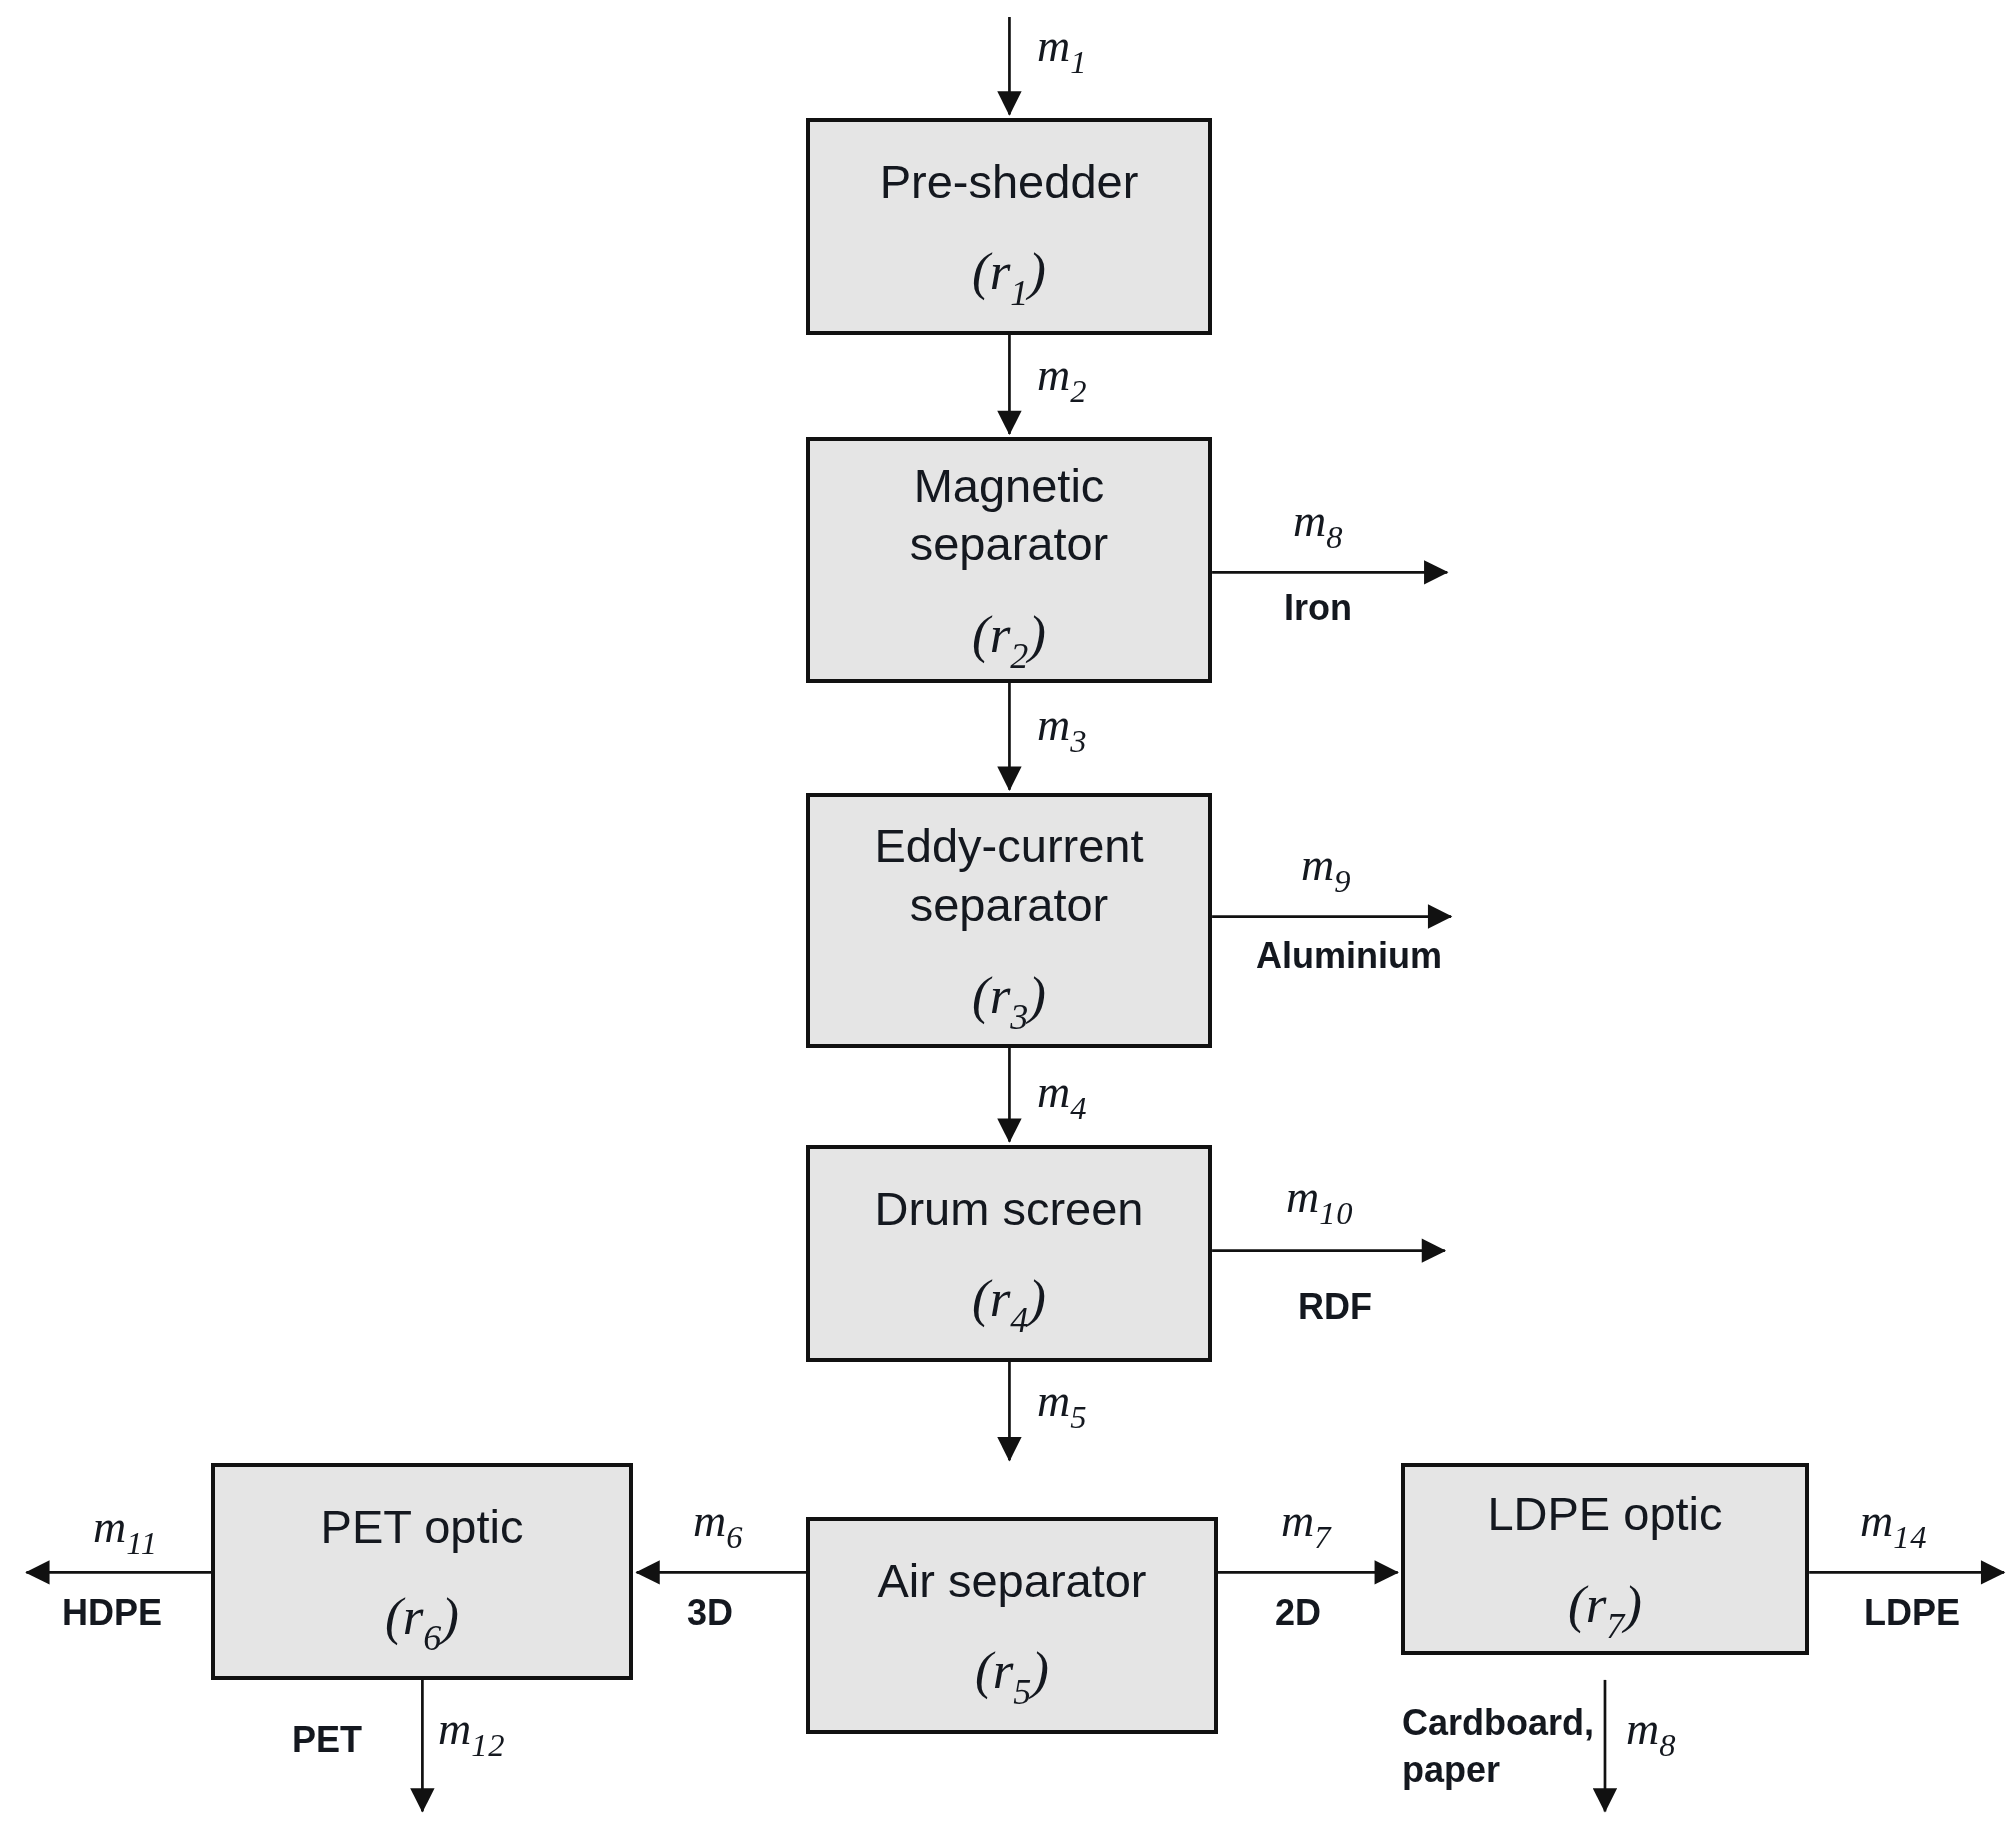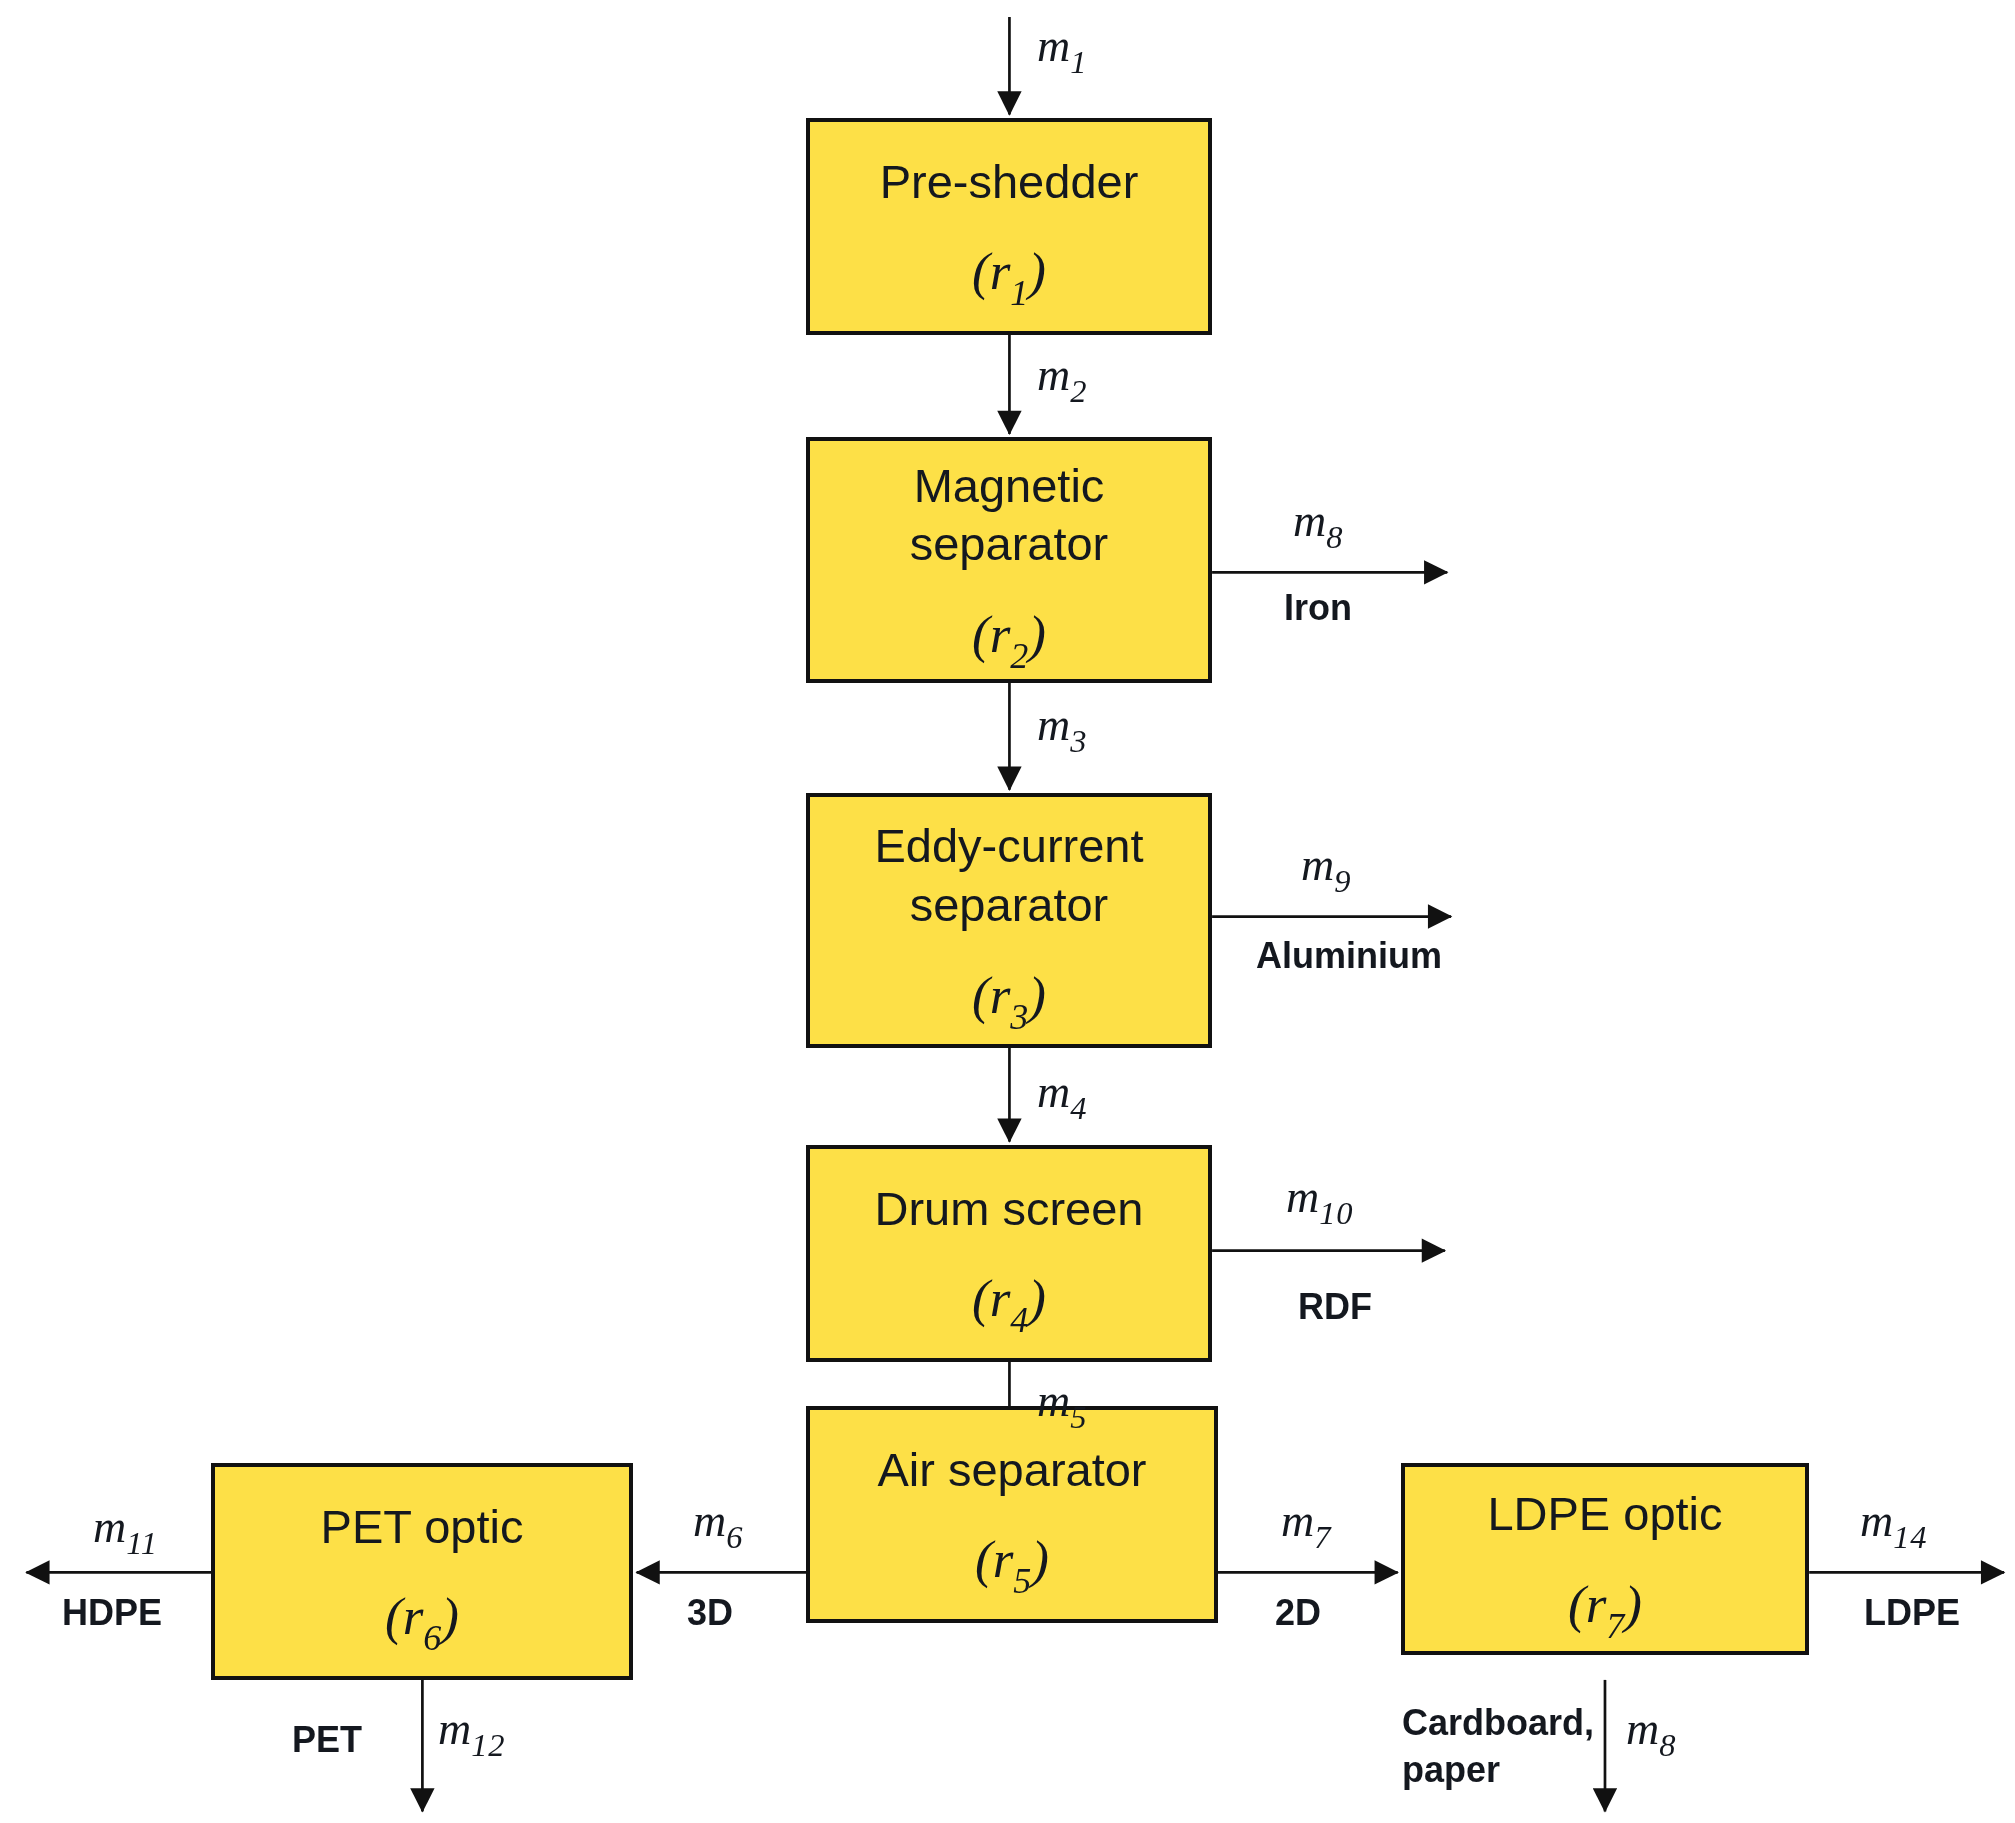--- a/index.html
+++ b/index.html
@@ -14,21 +14,21 @@
   }
   #arrow-layer {
     position: absolute;
     left: 0; top: 0;
     width: 2015px; height: 1823px;
   }
   .node {
     position: absolute;
     box-sizing: border-box;
     border: 4.6px solid #111111;
-    background: #fde047;
+    background: #e5e5e5;
     display: flex;
     flex-direction: column;
     align-items: center;
     justify-content: center;
     gap: 10.8px;
     text-align: center;
   }
   .node-label {
     font-size: 47px;
     line-height: 1.25;
@@ -116,21 +116,21 @@
   <div class="node" style="left:806px; top:793px; width:406px; height:255px">
     <div class="node-label">Eddy-current separator</div>
     <div class="node-r"><span>(r</span><span class="rsub">3</span><span>)</span></div>
   </div>
 
   <div class="node" style="left:806px; top:1145px; width:406px; height:217px">
     <div class="node-label">Drum screen</div>
     <div class="node-r"><span>(r</span><span class="rsub">4</span><span>)</span></div>
   </div>
 
-  <div class="node" style="left:806px; top:1406px; width:412px; height:217px">
+  <div class="node" style="left:806px; top:1517px; width:412px; height:217px">
     <div class="node-label">Air separator</div>
     <div class="node-r"><span>(r</span><span class="rsub">5</span><span>)</span></div>
   </div>
 
   <div class="node" style="left:211px;  top:1463px; width:422px; height:217px">
     <div class="node-label">PET optic</div>
     <div class="node-r"><span>(r</span><span class="rsub">6</span><span>)</span></div>
   </div>
 
   <div class="node" style="left:1401px; top:1463px; width:408px; height:192px">

